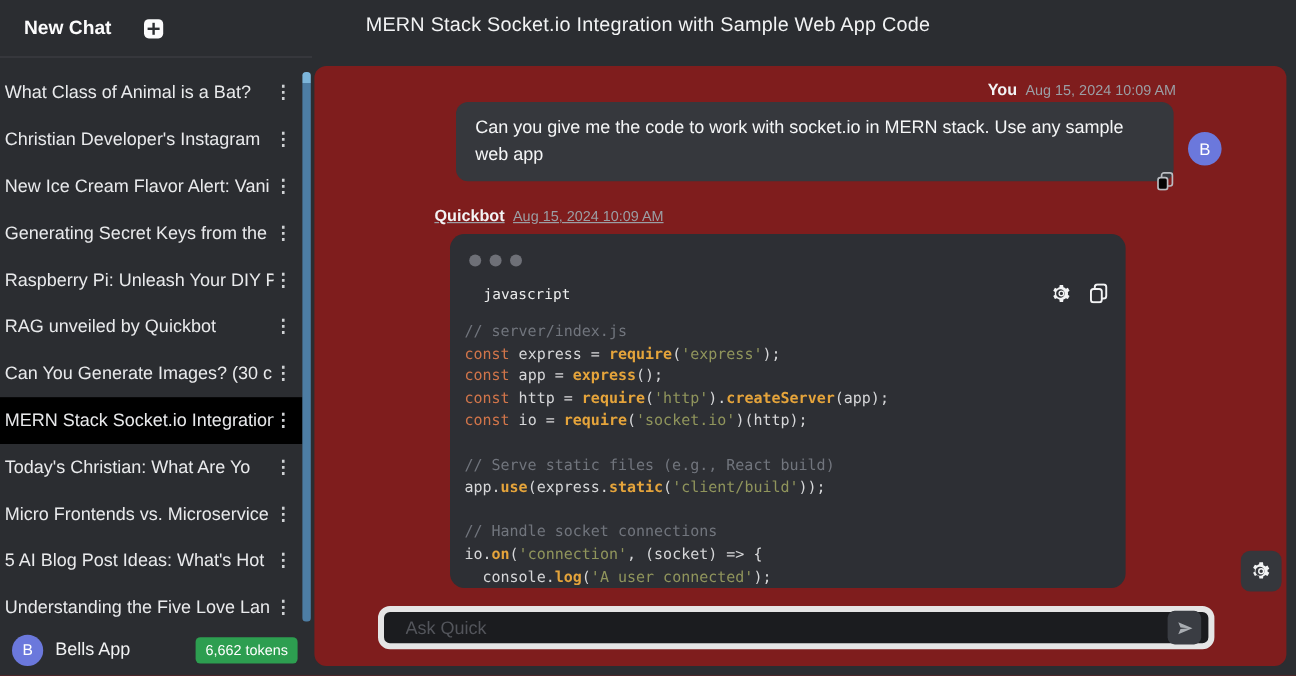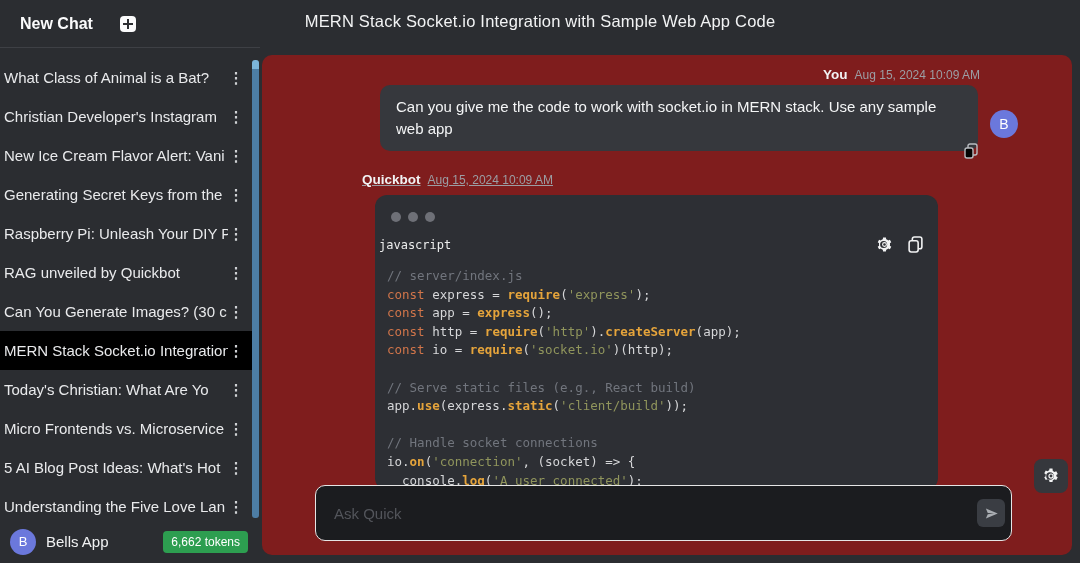--- a/index.html
+++ b/index.html
@@ -104,42 +104,42 @@
   .bot-meta .sender { font-size:13.5px; font-weight:bold; color:#f2f3f4; margin-right:7px; }
 
   
   .code-card {
     position:absolute; top:140px; left:113px; width:563px; height:295px;
     background:#2d2f34; border-radius:12px; overflow:hidden;
   }
   .window-dots { display:flex; gap:7px; padding:17px 0 0 16px; }
   .window-dots .dot { width:10px; height:10px; border-radius:50%; background:#6e7077; }
   .code-toolbar {
-    display:flex; align-items:center; padding:14px 14px 0 4px;justify-content:center;
+    display:flex; align-items:center; padding:14px 14px 0 28px;justify-content:center;
   }
   .code-lang {
     flex:1; font-family:"DejaVu Sans Mono", monospace;
     font-size:12px; color:#eceded;
   }
   .code-toolbar .icon-btn { margin-left:14px; cursor:pointer; display:flex; }
   .code-body {
     padding:14px 12px 0 12px;
     font-family:"DejaVu Sans Mono", monospace;
     font-size:12.5px; line-height:18.6px; white-space:pre;
   }
   .tok-comment { color:#71757d; }
   .tok-keyword { color:#d1754a; }
   .tok-func    { color:#e5a43b; font-weight:bold; }
   .tok-string  { color:#90955c; }
   .tok-plain   { color:#d6d7d9; }
 
   
   .composer {
-    position:absolute; left:53px; right:60px; bottom:14px; height:56px;
-    background:#1b1c1f; border:1px solid #e5e5e5; border-radius:10px;
+    position:absolute; left:53px; right:60px; bottom:14px; height:36px;
+    background:#1b1c1f; border:5px solid #e5e5e5; border-radius:10px;
     display:flex; align-items:center; padding:0 6px 0 0;
   }
   .composer input {
     flex:1; background:transparent; border:none; outline:none;
     font-family:"Liberation Sans", sans-serif;
     font-size:15px; color:#d6d7d9; padding:0 10px 0 18px;
   }
   .composer input::placeholder { color:#53555b; }
   .send-btn {
     width:28px; height:28px; border-radius:6px; background:#3a3d43;

